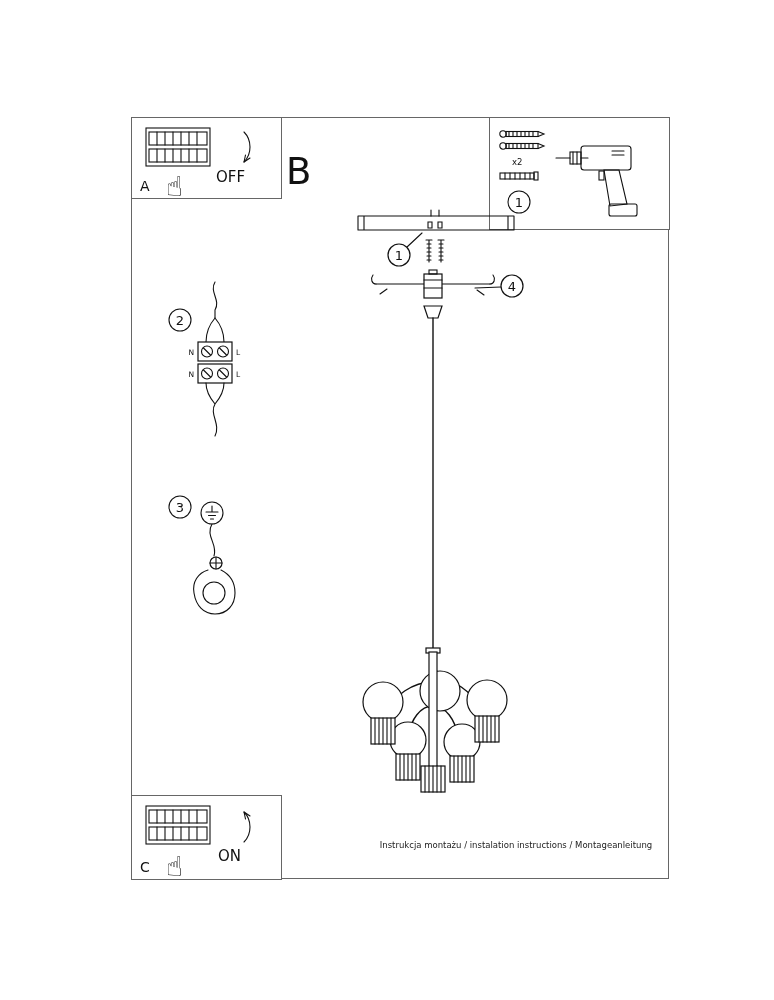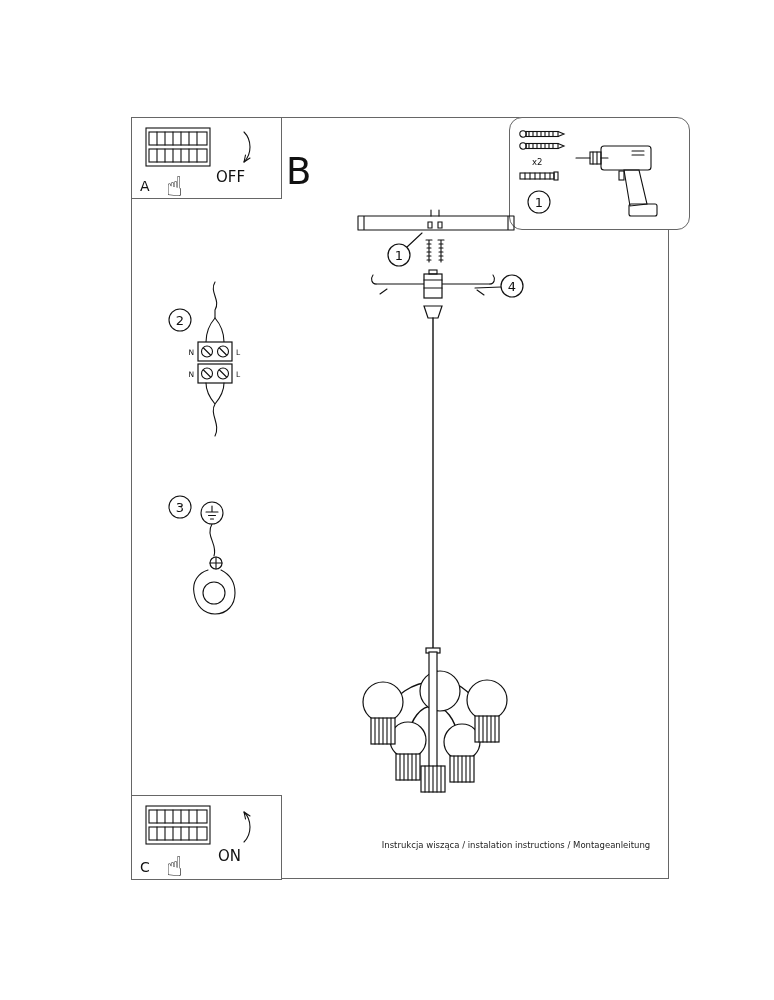--- a/index.html
+++ b/index.html
@@ -1,20 +1,20 @@
 <!DOCTYPE html>
 <html><head>
 <meta charset="utf-8">
 <style>
   html,body{margin:0;padding:0;background:#fff;}
   .page{position:relative;width:774px;height:1000px;background:#fff;font-family:"DejaVu Sans",sans-serif;overflow:hidden;}
   .frame{position:absolute;left:131px;top:117px;width:536px;height:760px;border:1px solid #666;}
   .panel{position:absolute;background:#fff;border:1px solid #666;}
   .panel-a{left:131px;top:117px;width:149px;height:80px;}
-  .parts-box{left:509px;top:117px;width:179px;height:111px;border-radius:13px;}
+  .parts-box{left:489px;top:117px;width:179px;height:111px;}
   .panel-c{left:131px;top:795px;width:149px;height:83px;}
   .letter-b{position:absolute;left:286px;top:150px;font-size:37px;color:#111;}
   .assembly{position:absolute;left:300px;top:200px;}
   .wiring{position:absolute;left:158px;top:278px;}
   .grounding{position:absolute;left:158px;top:478px;}
   .footer{position:absolute;left:348px;top:840px;width:336px;text-align:center;font-size:8.5px;line-height:11px;color:#222;}
   svg{display:block;}
   svg text{font-family:"DejaVu Sans",sans-serif;fill:#111;}
   .ln{stroke:#111;fill:none;stroke-width:1.1;stroke-linecap:round;}
   .lnt{stroke:#111;fill:none;stroke-width:1.4;stroke-linecap:round;}
@@ -206,16 +206,16 @@
       <g>
         <path class="ln" d="M112 46 C120 38 120 24 112 16"></path>
         <path class="ln" d="M112 16 l6 4 M112 16 l1.5 7"></path>
       </g>
       <text x="86" y="65" font-size="15">ON</text>
       <text x="8" y="76" font-size="14">C</text>
     </svg>
   </div>
 
   <div class="footer">
-    <div>Instrukcja wisząca / instalation instructions / Montageanleitung</div>
+    <div>Instrukcja montażu / instalation instructions / Montageanleitung</div>
   </div>
 
 </div>
 
 </body></html>

